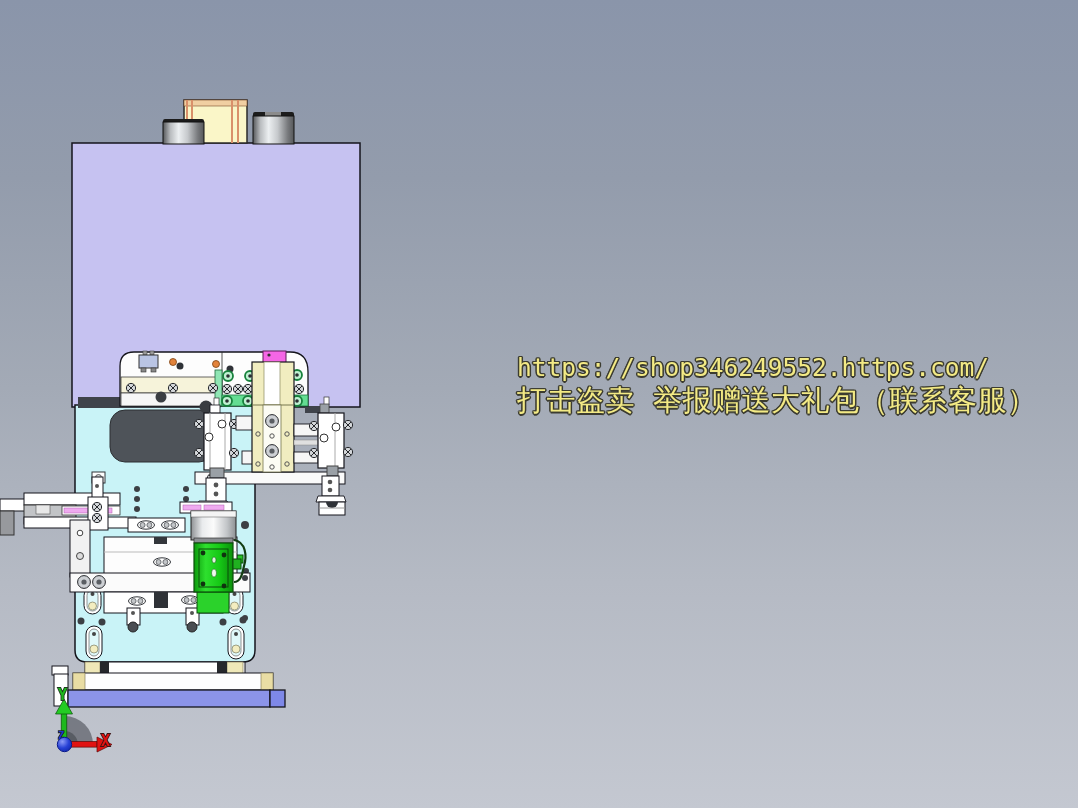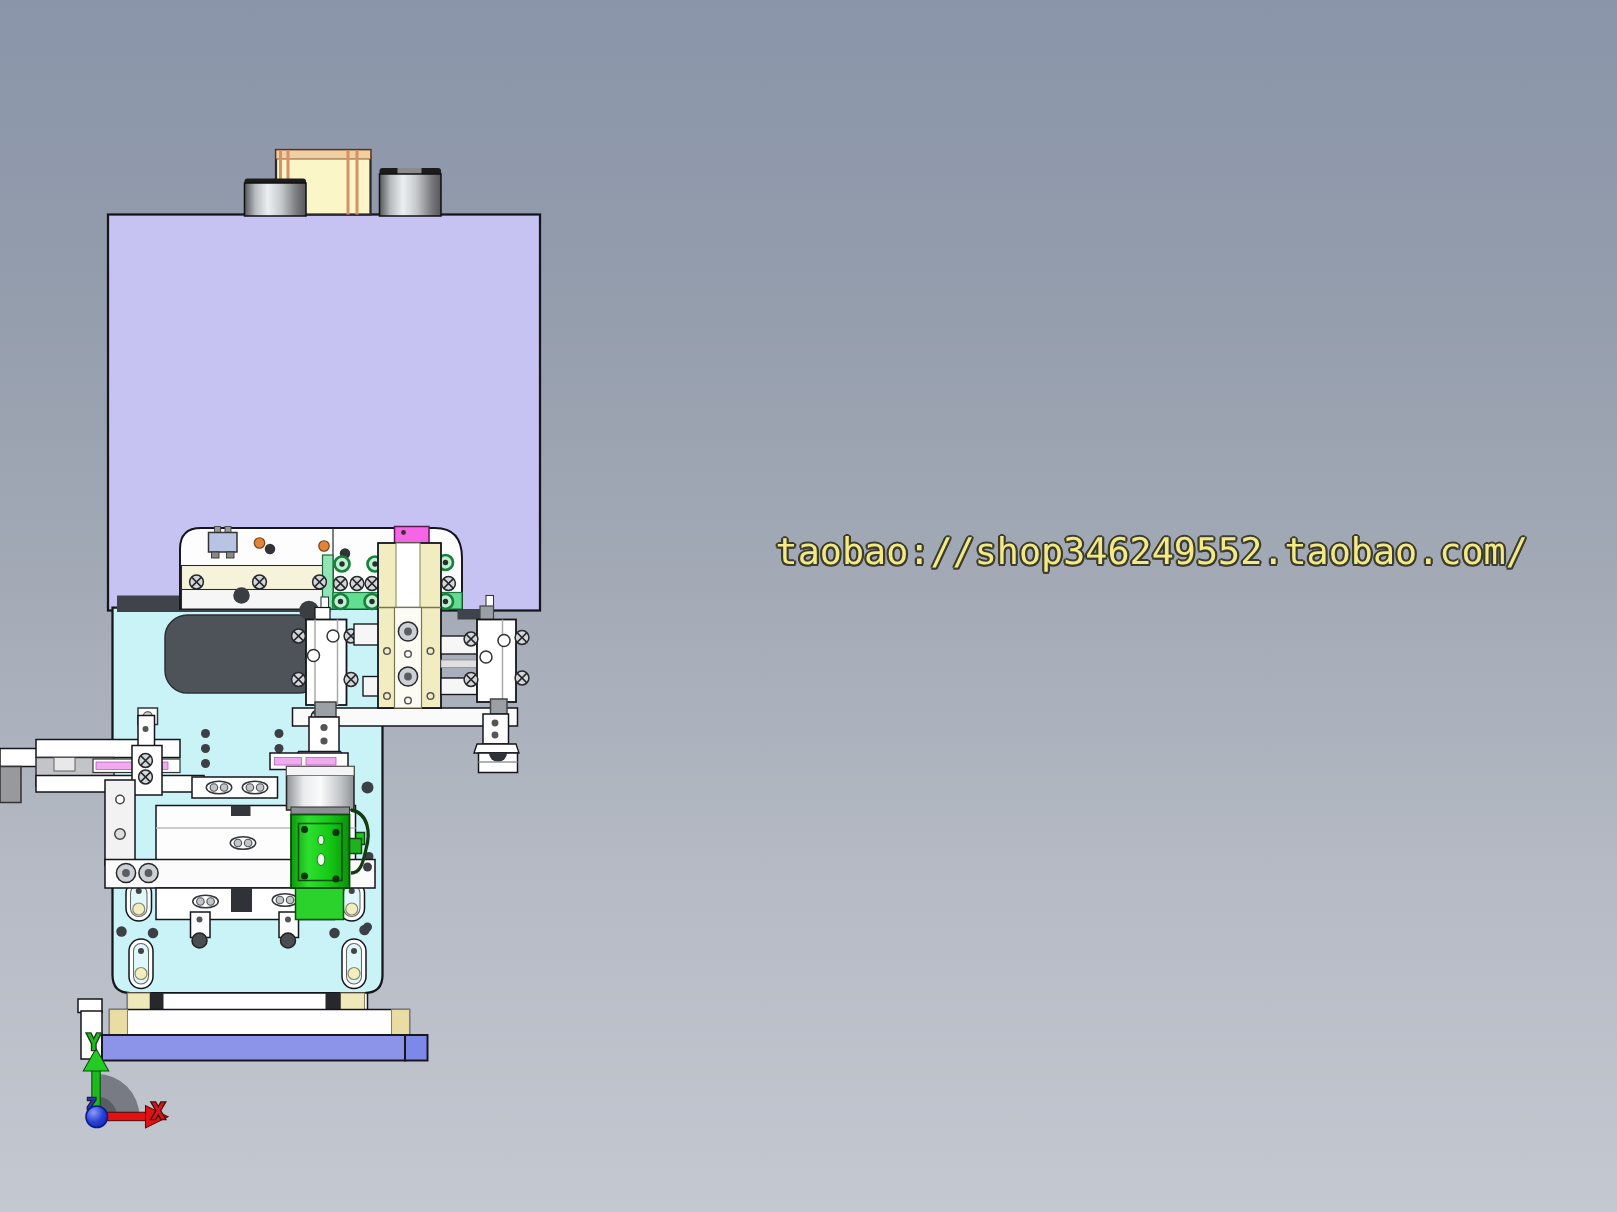--- a/index.html
+++ b/index.html
@@ -347,16 +347,17 @@
       <polygon points="97,737 97,752 112,744.5" fill="var(--axis_x_red)" stroke="#5c0808" stroke-width="0.7"></polygon>
     </g>
     <text class="axis-label" x="58" y="739" font-size="10" fill="var(--axis_z_blue)" stroke="#222" stroke-width="1.6">Z</text>
     <circle cx="64.5" cy="744.5" r="7.2" fill="url(#ballGrad)" stroke="#0a1a8a"></circle>
     <text class="axis-label" x="58" y="700" font-size="15" fill="var(--axis_y_green)" stroke="#1e3a1e" stroke-width="1.8">Y</text>
     <text class="axis-label" x="101" y="746" font-size="15" fill="var(--axis_x_red)" stroke="#3a1414" stroke-width="1.8">X</text>
   </g>
 </svg>
 
 <div class="watermark">
-  <div class="wm-url">taobao://shop346249552.taobao.com/</div>
+  <div class="wm-url">https://shop346249552.https.com/</div>
+  <div class="wm-cjk">打击盗卖 举报赠送大礼包（联系客服）</div>
 </div>
 
 </div>
 
 </body></html>

